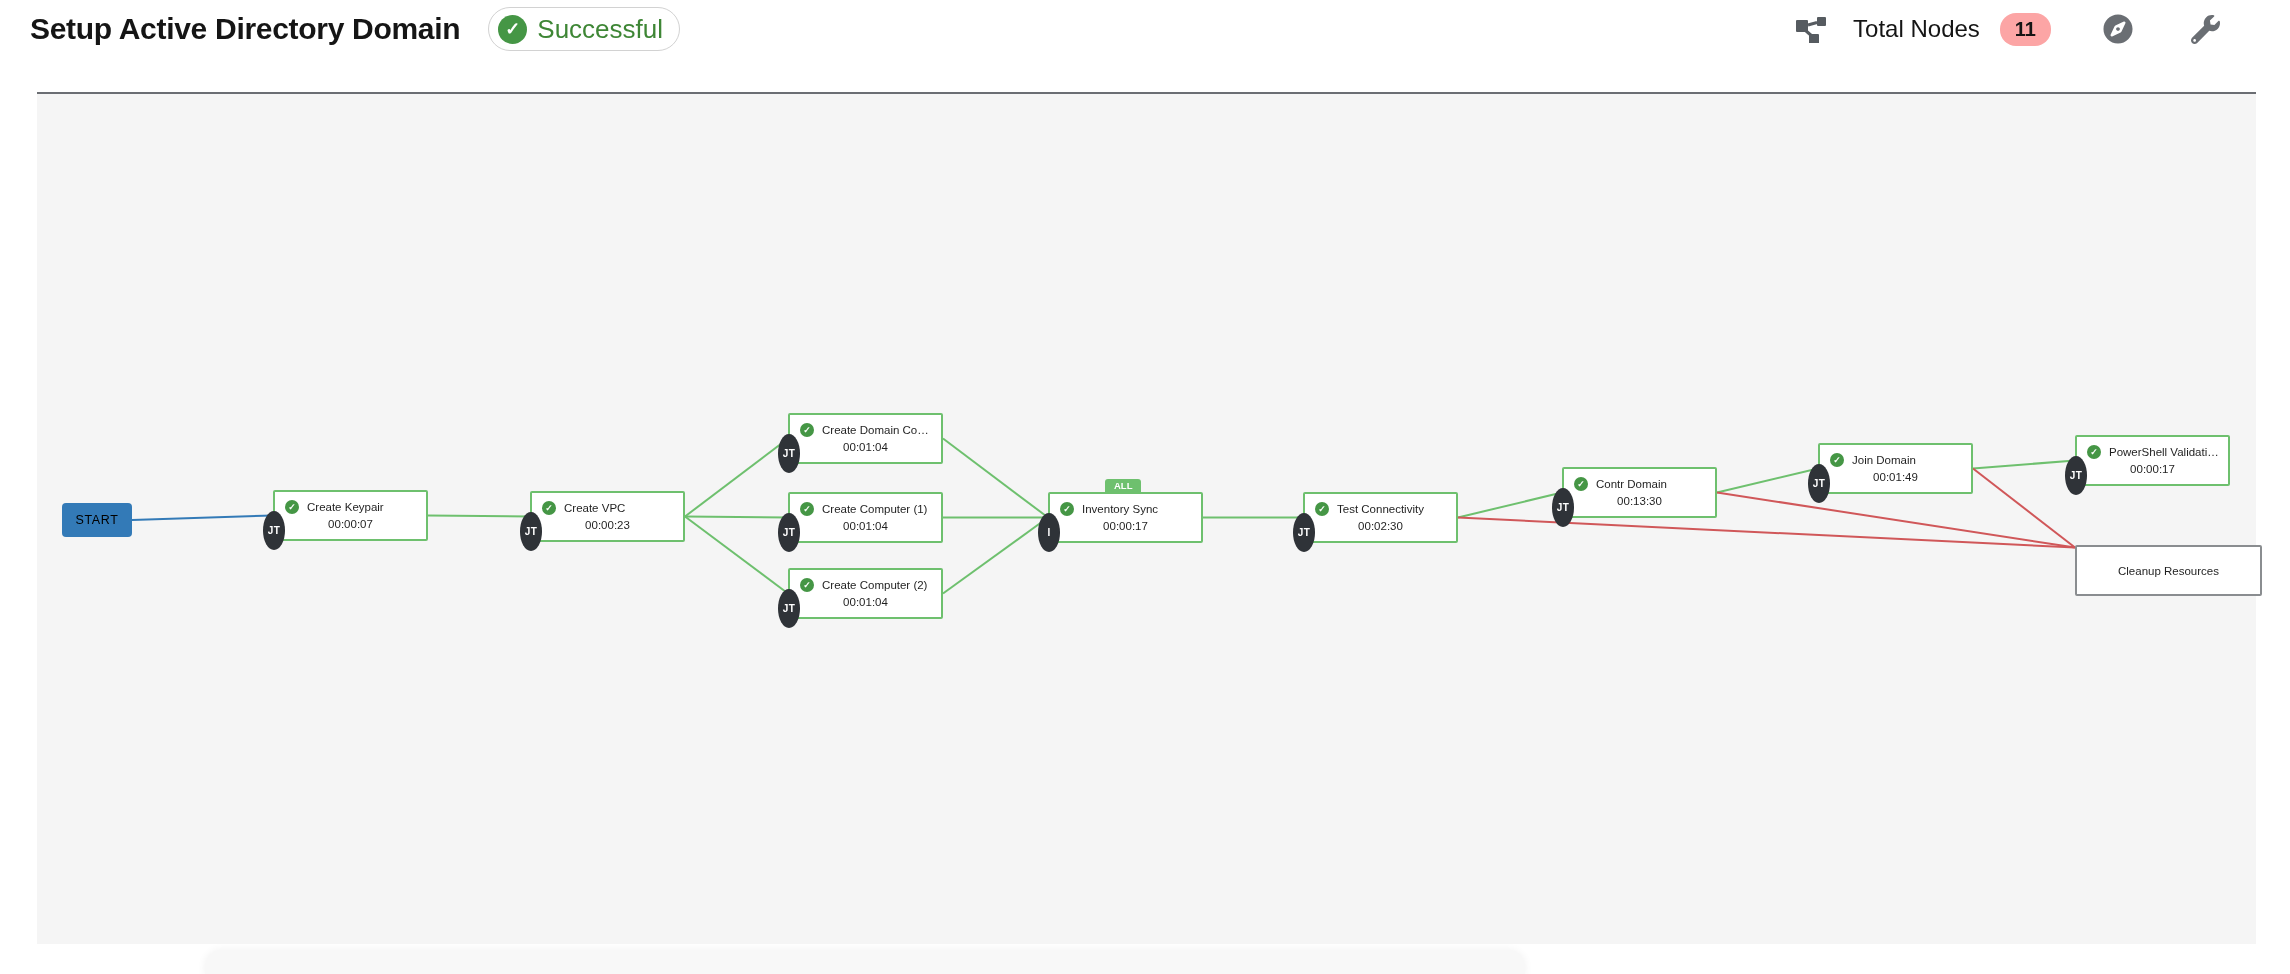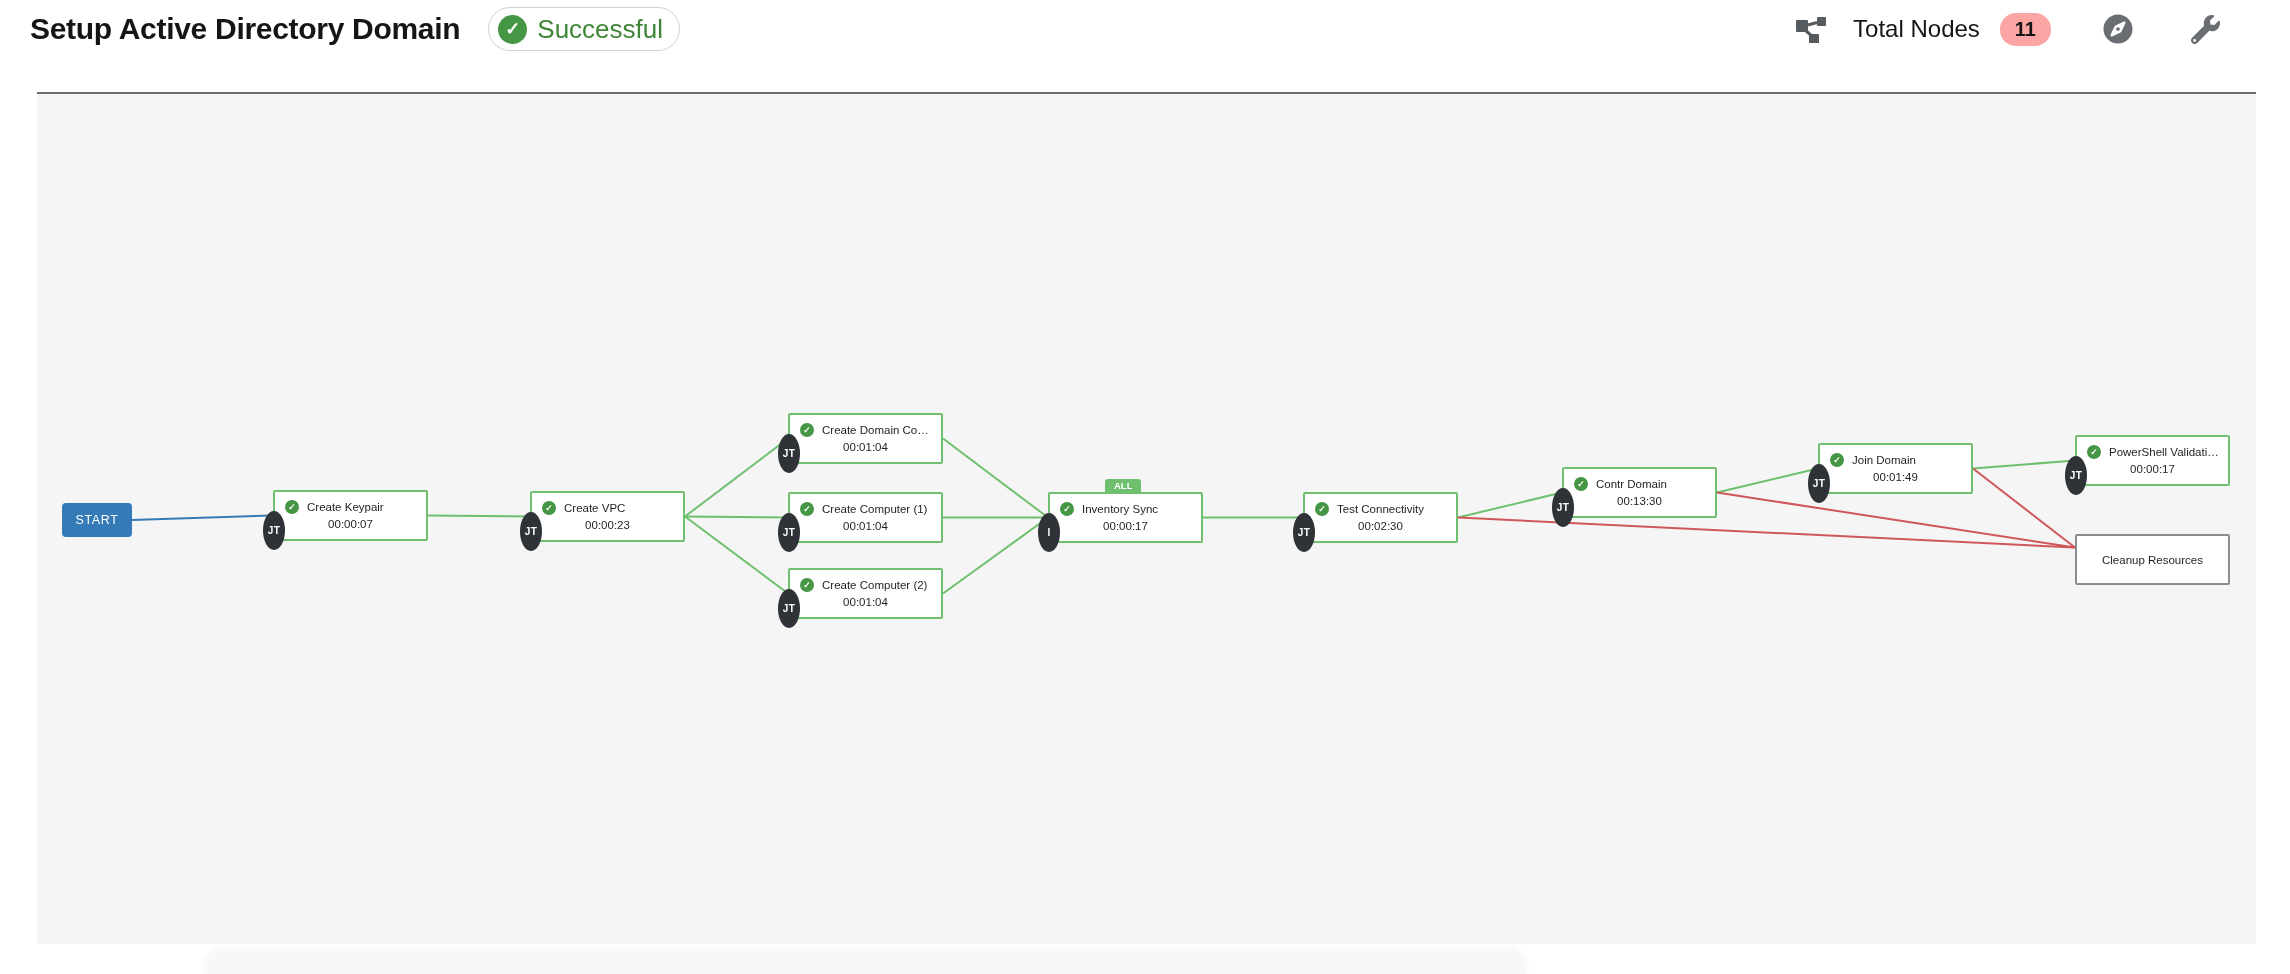--- a/index.html
+++ b/index.html
@@ -69,21 +69,21 @@
     display:flex;align-items:center;justify-content:center;letter-spacing:0.3px;
   }
   .all-tag{
     position:absolute;top:-15px;left:55px;height:15px;box-sizing:border-box;
     background:#6ec06e;color:#fff;font-size:9.5px;font-weight:700;
     padding:1px 9px;border-radius:3px 3px 0 0;line-height:11px;
   }
   .start-node{
     position:absolute;background:#337ab7;border-radius:4px;cursor:pointer;
     display:flex;align-items:center;justify-content:center;
-    color:#ffffff;font-size:12.5px;letter-spacing:0.6px;
+    color:#000000;font-size:12.5px;letter-spacing:0.6px;
   }
   .legend-shadow{
     position:absolute;left:205px;top:950px;width:1320px;height:26px;
     border-radius:16px 16px 0 0;background:#f8f8f8;box-shadow:0 0 9px rgba(0,0,0,0.06);
   }
 </style>
 </head>
 <body>
 
 <div class="header">
@@ -215,19 +215,19 @@
         <span class="corner-badge">JT</span>
       </div>
       <div class="wf-node" style="left: 2038px; top: 341px; width: 155px; height: 51px;">
         <div class="node-row">
           <span class="node-check">✓</span>
           <span class="node-label">PowerShell Validation</span>
         </div>
         <div class="node-time">00:00:17</div>
         <span class="corner-badge">JT</span>
       </div>
-      <div class="wf-node plain" style="left: 2038px; top: 440px; width: 155px; height: 51px;">
+      <div class="wf-node plain" style="left: 2038px; top: 451px; width: 187px; height: 51px;">
         <span class="node-label">Cleanup Resources</span>
       </div>
     </div>
 </div>
 
 <div class="legend-shadow"></div>
 
 </body></html>

